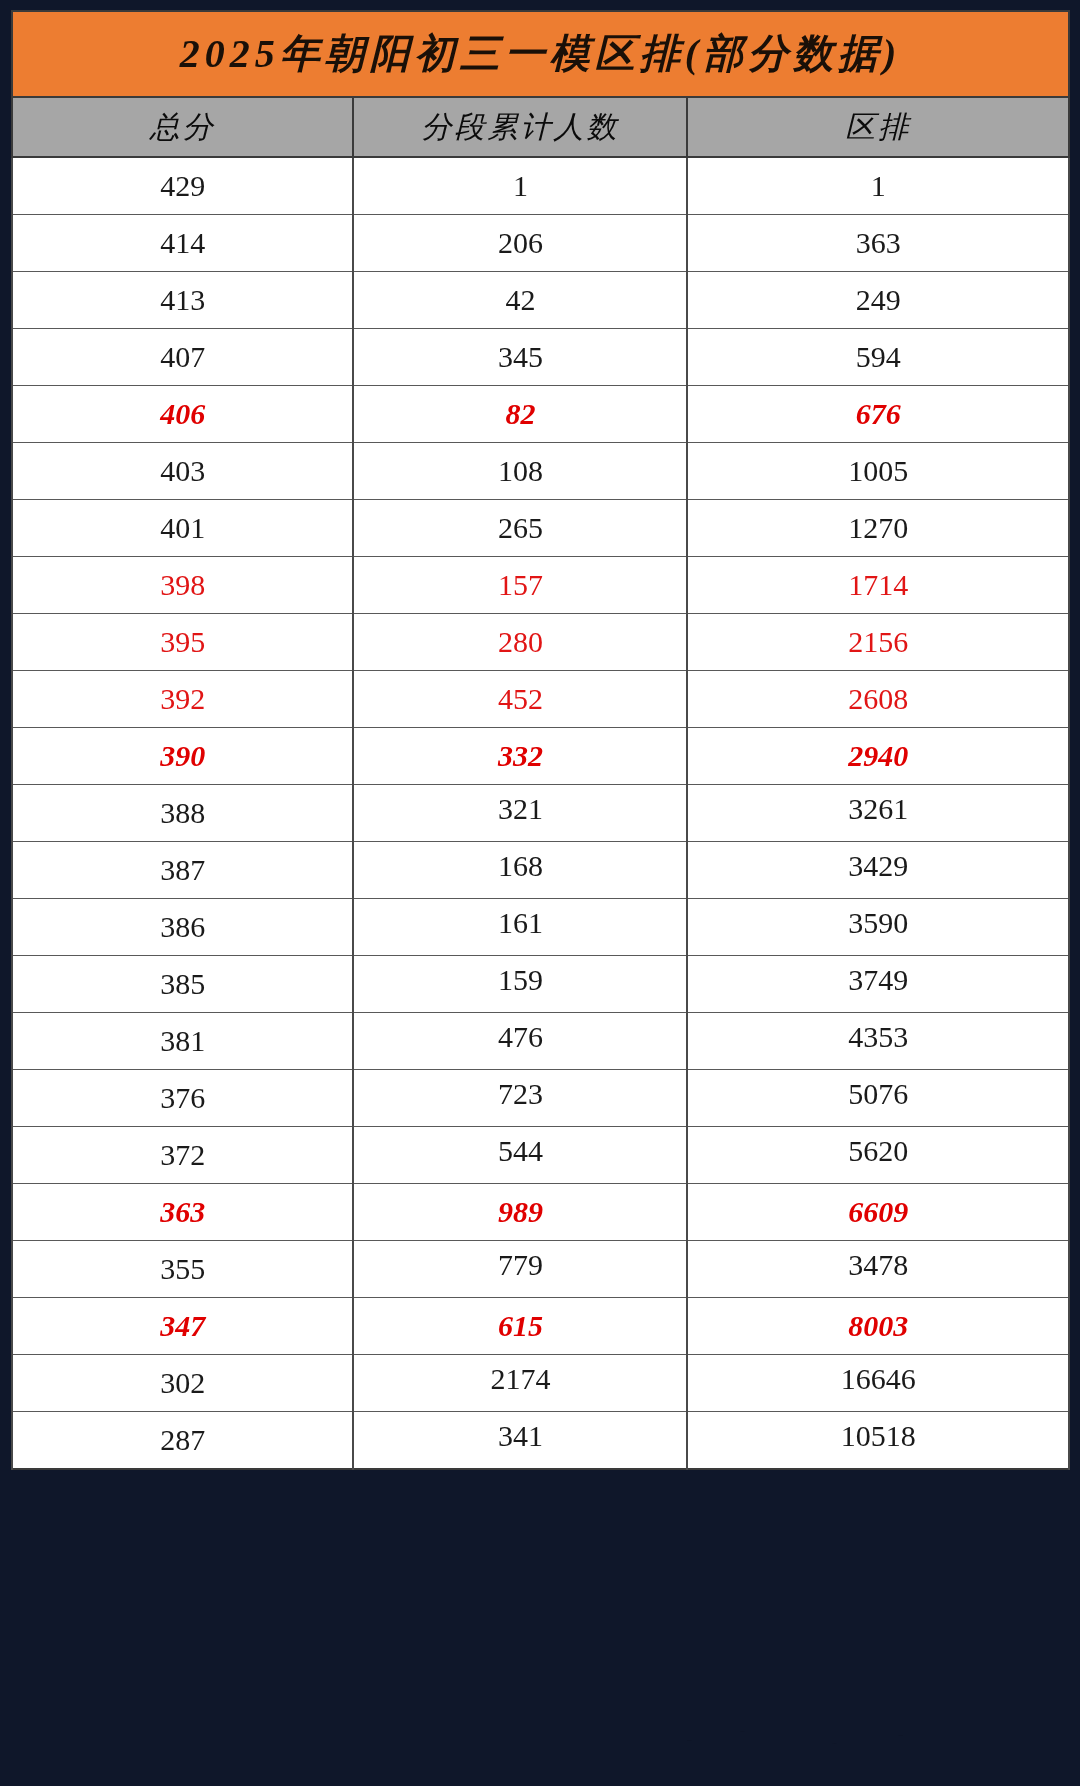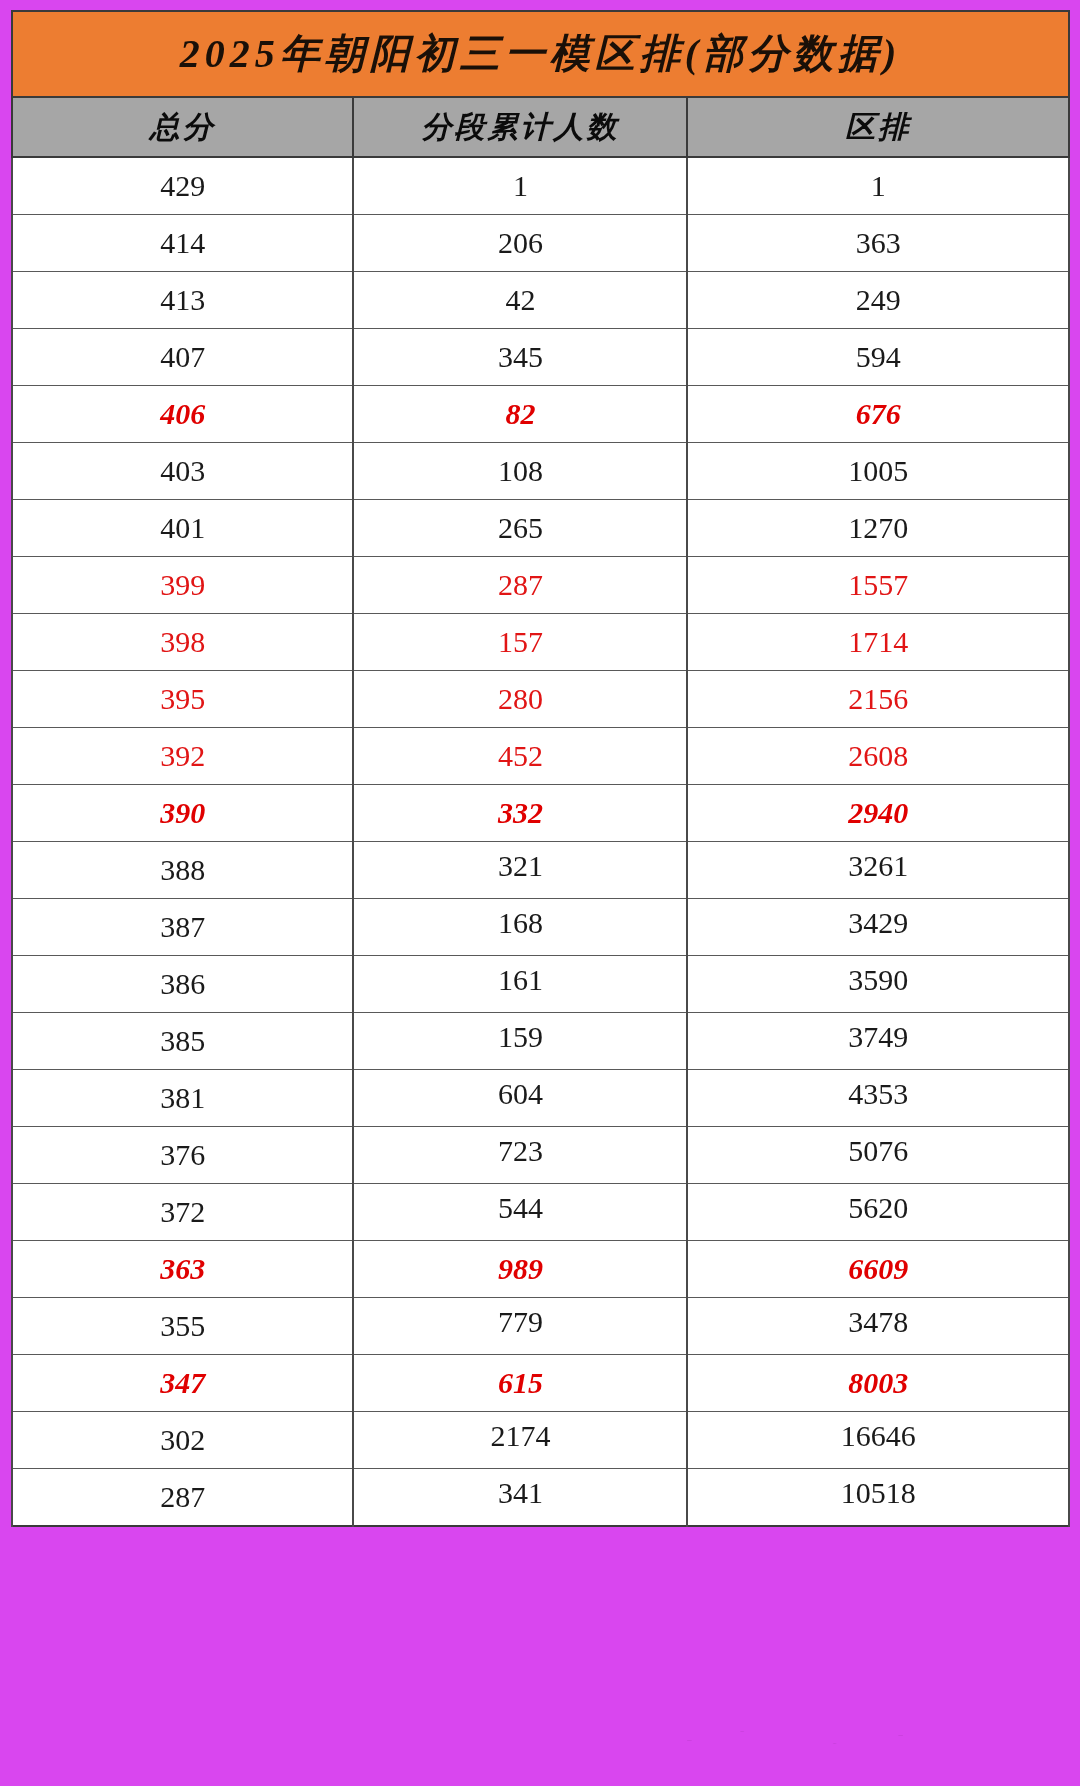--- a/index.html
+++ b/index.html
@@ -11,21 +11,21 @@
     width: 1080px;
     height: 1786px;
     font-family: "Liberation Serif", "DejaVu Serif", serif;
     overflow: hidden;
   }
 
   #page {
     position: relative;
     width: 1080px;
     height: 1786px;
-    background: #d946ef;
+    background: #0f172a;
     box-sizing: border-box;
   }
 
   
   .table-wrap {
     position: absolute;
     left: 11px;
     top: 10px;
     width: 1059px;
     box-sizing: border-box;
@@ -67,21 +67,21 @@
   tr.head-row th {
     background: #A6A6A6;
     border: 2px solid #3a3a3a;
     height: 58px;
     padding: 0;
     text-align: center;
     vertical-align: middle;
   }
   .head-text {
     font-size: 30px;
-    font-weight: 700;
+    font-weight: 400;
     color: #0b0b0b;
     letter-spacing: 3px;
     line-height: 1;
     font-family: "Liberation Serif", "DejaVu Serif", serif;
     font-style: italic;
   }
 
   
   tbody tr.data-row td {
     border: 1px solid #595959;
@@ -185,25 +185,20 @@
             <td><span class="cell-text">403</span></td>
             <td><span class="cell-text">108</span></td>
             <td><span class="cell-text">1005</span></td>
           </tr>
           <tr class="data-row">
             <td><span class="cell-text">401</span></td>
             <td><span class="cell-text">265</span></td>
             <td><span class="cell-text">1270</span></td>
           </tr>
           <tr class="data-row red">
-            <td><span class="cell-text">399</span></td>
-            <td><span class="cell-text">287</span></td>
-            <td><span class="cell-text">1557</span></td>
-          </tr>
-          <tr class="data-row red">
             <td><span class="cell-text">398</span></td>
             <td><span class="cell-text">157</span></td>
             <td><span class="cell-text">1714</span></td>
           </tr>
           <tr class="data-row red">
             <td><span class="cell-text">395</span></td>
             <td><span class="cell-text">280</span></td>
             <td><span class="cell-text">2156</span></td>
           </tr>
           <tr class="data-row red">
@@ -231,21 +226,21 @@
             <td><span class="cell-text lift">161</span></td>
             <td><span class="cell-text lift">3590</span></td>
           </tr>
           <tr class="data-row">
             <td><span class="cell-text">385</span></td>
             <td><span class="cell-text lift">159</span></td>
             <td><span class="cell-text lift">3749</span></td>
           </tr>
           <tr class="data-row">
             <td><span class="cell-text">381</span></td>
-            <td><span class="cell-text lift">604</span></td>
+            <td><span class="cell-text lift">476</span></td>
             <td><span class="cell-text lift">4353</span></td>
           </tr>
           <tr class="data-row">
             <td><span class="cell-text">376</span></td>
             <td><span class="cell-text lift">723</span></td>
             <td><span class="cell-text lift">5076</span></td>
           </tr>
           <tr class="data-row">
             <td><span class="cell-text">372</span></td>
             <td><span class="cell-text lift">544</span></td>

